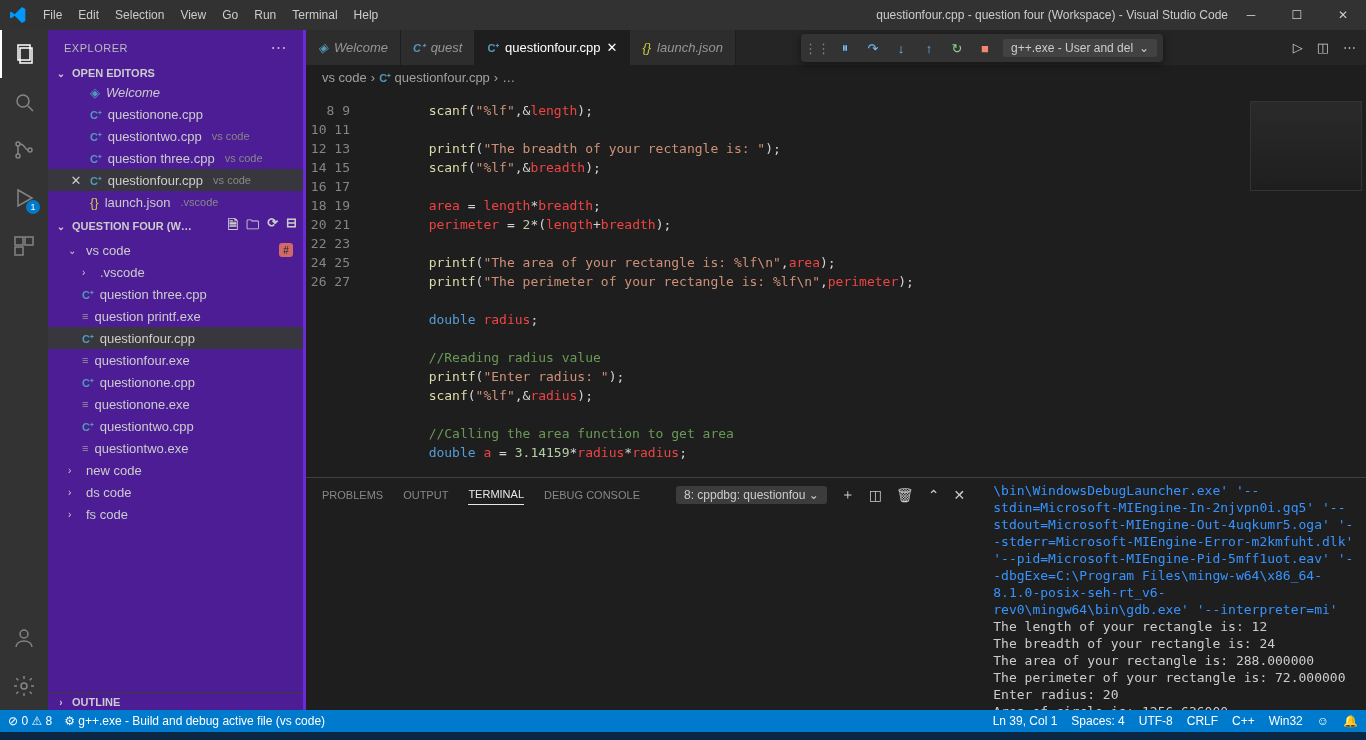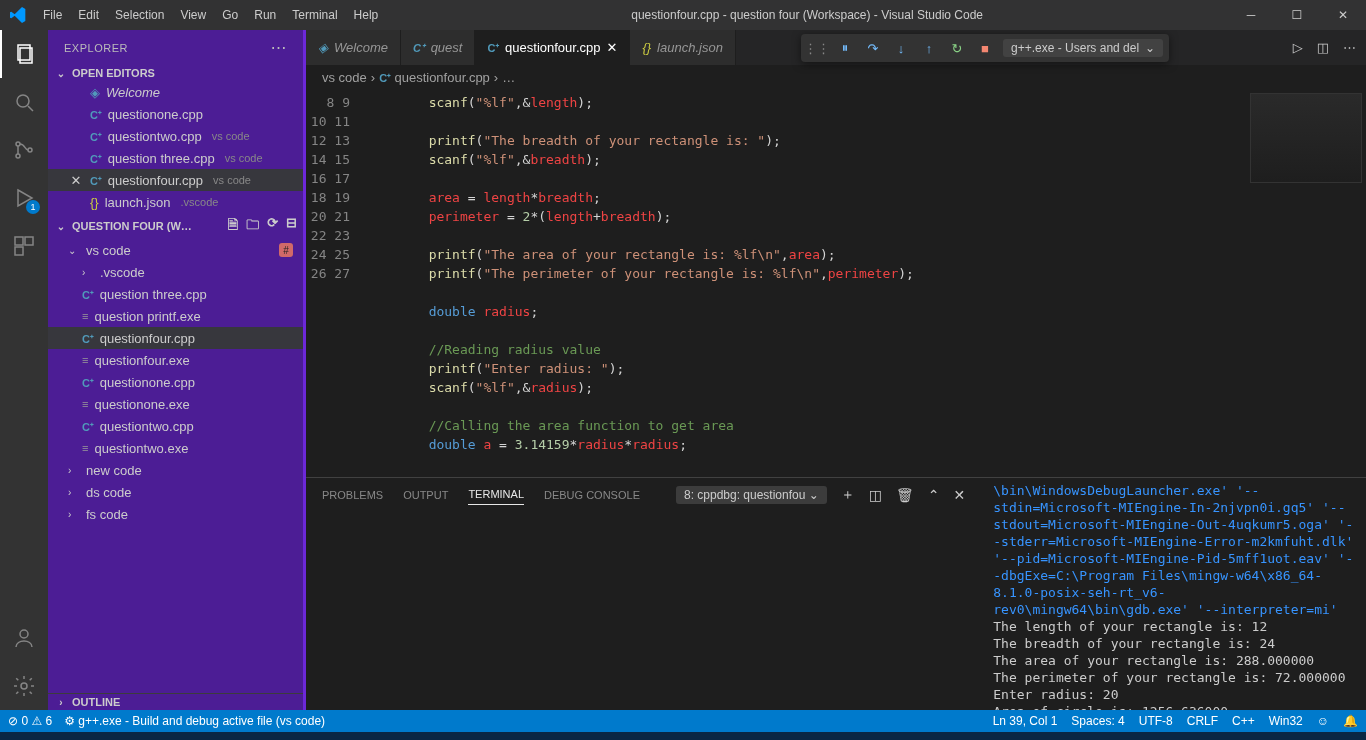--- a/index.html
+++ b/index.html
@@ -9,21 +9,21 @@
   background:#1e1e1e;
   color:#ccc;
   width:1366px; height:740px;
   overflow:hidden;
   display:flex; flex-direction:column;
 }
 .titlebar { height:30px; background:#323233; display:flex; align-items:center; color:#ccc; font-size:12px; }
 .titlebar .logo { width:35px; display:flex; justify-content:center; }
 .titlebar .menu { display:flex;justify-content:center; }
 .titlebar .menu span { padding:0 8px; cursor:default; }
-.titlebar .title { flex:1; text-align:center; }
+.titlebar .title { flex:1; text-align:right; }
 .titlebar .wincontrols { display:flex; }
 .titlebar .wincontrols div { width:46px; height:30px; display:flex; align-items:center; justify-content:center; }
 .main { flex:1; display:flex; overflow:hidden; }
 .activitybar { width:48px; background:#333333; display:flex; flex-direction:column; align-items:center; }
 .activitybar .icon { width:48px; height:48px; display:flex; align-items:center; justify-content:center; color:#858585; position:relative; }
 .activitybar .icon.active { color:#fff; border-left:2px solid #fff; }
 .activitybar .spacer { flex:1; }
 .activitybar .badge { position:absolute; bottom:8px; right:8px; background:#007acc; color:#fff; font-size:9px; border-radius:10px; width:14px; height:14px; display:flex; align-items:center; justify-content:center; }
 .sidebar { width:258px; background:#4c1d95; display:flex; flex-direction:column; font-size:13px; border-right:3px solid #6d28d9;}
 .sidebar-header { height:35px; display:flex; align-items:center; padding:0 16px; font-size:11px; letter-spacing:0.5px; color:#bbbbbb; justify-content:space-between;}
@@ -46,21 +46,21 @@
 .editor { flex:1; display:flex; flex-direction:column; background:#1e1e1e; overflow:hidden; position:relative;}
 .tabbar { height:35px; background:#252526; display:flex; align-items:stretch; position:relative;}
 .tab { display:flex; align-items:center; padding:0 12px; background:#2d2d2d; color:#969696; font-size:13px; font-style:italic; border-right:1px solid #1e1e1e; gap:6px; }
 .tab.active { background:#1e1e1e; color:#fff; font-style:normal; }
 .tab .close { font-size:13px; }
 .tab-actions { margin-left:auto; display:flex; align-items:center; padding-right:10px; gap:14px; color:#ccc;}
 .debug-toolbar { position:absolute; top:4px; left:495px; background:#333333; border-radius:4px; height:28px; display:flex; align-items:center; padding:0 6px; gap:8px; box-shadow:0 2px 8px rgba(0,0,0,0.5); z-index:20;}
 .debug-toolbar .btn { width:20px; height:20px; display:flex; align-items:center; justify-content:center; font-size:13px;}
 .debug-target { background:#424242; color:#ccc; padding:2px 8px; border-radius:3px; font-size:12px; display:flex; align-items:center; gap:6px;}
 .breadcrumb { height:24px; display:flex; align-items:center; padding:0 16px; font-size:13px; color:#a0a0a0; gap:4px;}
-.code-area { flex:1; display:flex; overflow:hidden; position:relative;}
+.code-area { flex:1; display:flex; overflow:hidden; position:relative;margin-top:8px;}
 .gutter { width:60px; text-align:right; padding-right:16px; color:#858585; font-family:Consolas,monospace; font-size:13px; line-height:19px; padding-top:4px;}
 .code { flex:1; font-family:Consolas,monospace; font-size:13px; line-height:19px; padding-top:4px; white-space:pre; color:#d4d4d4; overflow:hidden;}
 .code .kw { color:#569cd6;}
 .code .str { color:#ce9178;}
 .code .fn { color:#dcdcaa;}
 .code .num { color:#b5cea8;}
 .code .cmt { color:#6a9955;}
 .code .var { color:#ef4444;}
 .minimap { width:120px; background:#1e1e1e; padding:4px; }
 .minimap-inner { width:100%; height:90px; background:linear-gradient(#2a2a2a,#1e1e1e); border:1px solid #333;}
@@ -303,21 +303,21 @@
       </div>
     <div class="debug-toolbar">
       <span class="btn" style="color:#888;">⋮⋮</span>
       <span class="btn" style="color:#75beff;">⏸</span>
       <span class="btn" style="color:#75beff;">↷</span>
       <span class="btn" style="color:#75beff;">↓</span>
       <span class="btn" style="color:#75beff;">↑</span>
       <span class="btn" style="color:#89d185;">↻</span>
       <span class="btn" style="color:#f48771;">■</span>
       <span class="debug-target">
-          <span>g++.exe - Users and del</span>
+          <span>g++.exe - User and del</span>
           <span>⌄</span>
         </span>
     </div>
     <div class="breadcrumb" id="breadcrumb">
         <span>vs code</span>
         <span>›</span>
         <span><span class="icon-cpp">C⁺</span> questionfour.cpp</span>
         <span>›</span>
         <span>…</span>
       </div>
@@ -384,21 +384,21 @@
             <span>✕</span>
           </div>
         </div>
       <div class="terminal" id="terminal"><span class="b">\bin\WindowsDebugLauncher.exe' '--stdin=Microsoft-MIEngine-In-2njvpn0i.gq5' '--stdout=Microsoft-MIEngine-Out-4uqkumr5.oga' '--stderr=Microsoft-MIEngine-Error-m2kmfuht.dlk' '--pid=Microsoft-MIEngine-Pid-5mff1uot.eav' '--dbgExe=C:\Program Files\mingw-w64\x86_64-8.1.0-posix-seh-rt_v6-rev0\mingw64\bin\gdb.exe' '--interpreter=mi'</span><br>The length of your rectangle is: 12<br>The breadth of your rectangle is: 24<br>The area of your rectangle is: 288.000000<br>The perimeter of your rectangle is: 72.000000<br>Enter radius: 20<br>Area of circle is: 1256.636000<br>Circumference of circle is: 125.663600<br><span class="ps">PS C:\Users\User\OneDrive - University of South Wales\Desktop\vs code&gt;</span> <span class="cursor"></span></div>
     </div>
   </div>
 </div>
 
 <div class="statusbar">
   <div class="left" id="status-left">
-      <span>⊘ 0 ⚠ 6</span>
+      <span>⊘ 0 ⚠ 8</span>
       <span>⚙ g++.exe - Build and debug active file (vs code)</span>
     </div>
   <div class="right" id="status-right">
       <span>Ln 39, Col 1</span>
       <span>Spaces: 4</span>
       <span>UTF-8</span>
       <span>CRLF</span>
       <span>C++</span>
       <span>Win32</span>
       <span>☺</span>

